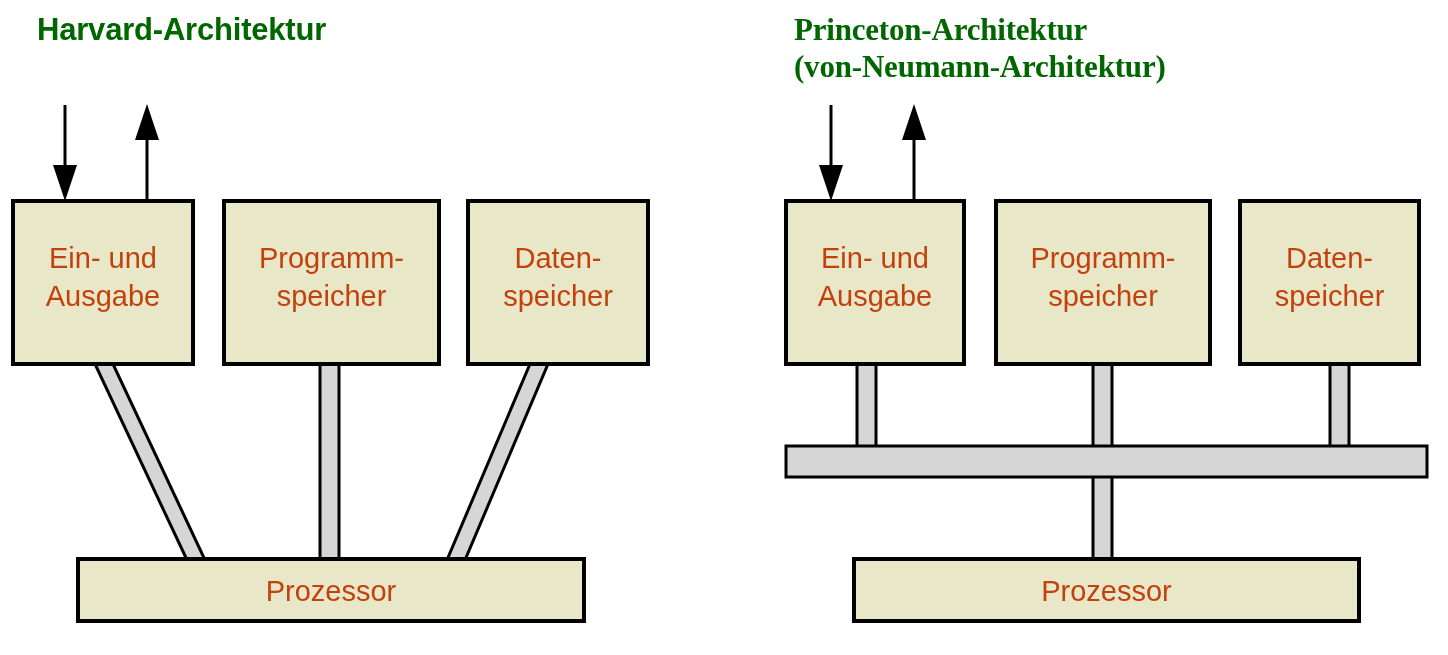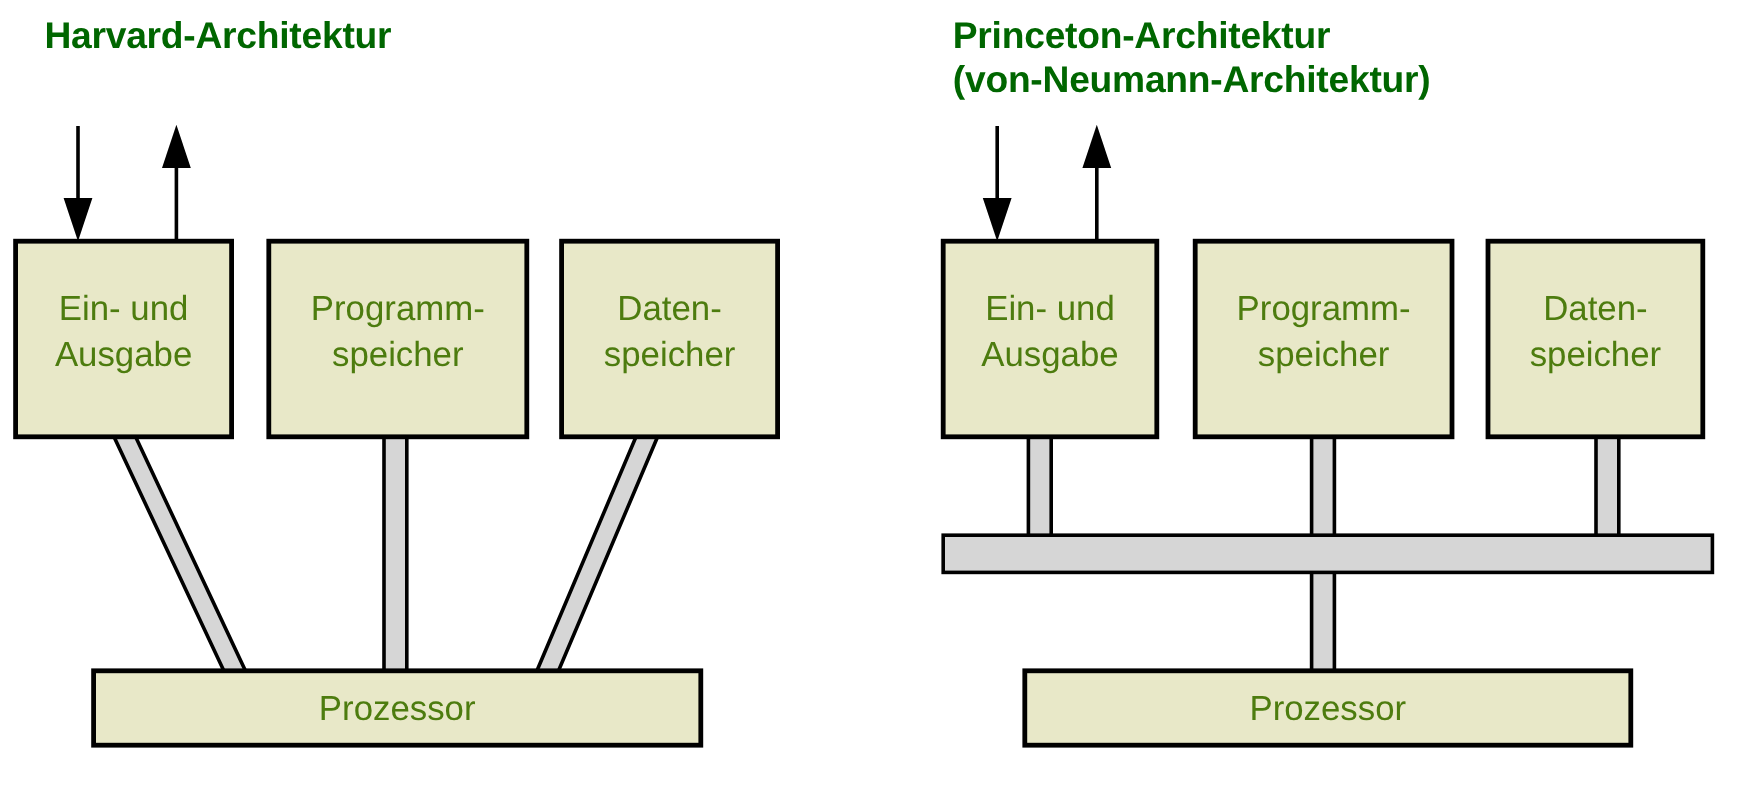--- a/index.html
+++ b/index.html
@@ -31,25 +31,25 @@
     color: #006600;
     font-family: "Liberation Sans", sans-serif;
     font-weight: bold;
     font-size: 31px;
     line-height: 37px;
     letter-spacing: -0.2px;
     white-space: pre-line;
     user-select: none;
   }
   #title-harvard { left: 37px; top: 11px; }
-  #title-princeton { left: 794px; top: 11px; }
+  #title-princeton { left: 794px; top: 11px; font-family: Liberation Serif, serif; }
 
   .node-box-label {
     position: absolute;
-    color: #4d7c0f;
+    color: #c2410c;
     font-family: "Liberation Sans", sans-serif;
     font-size: 29px;
     line-height: 38px;
     text-align: center;
     white-space: pre-line;
     user-select: none;
   }
   .bus-caption {
     position: absolute;
     color: #000000;

